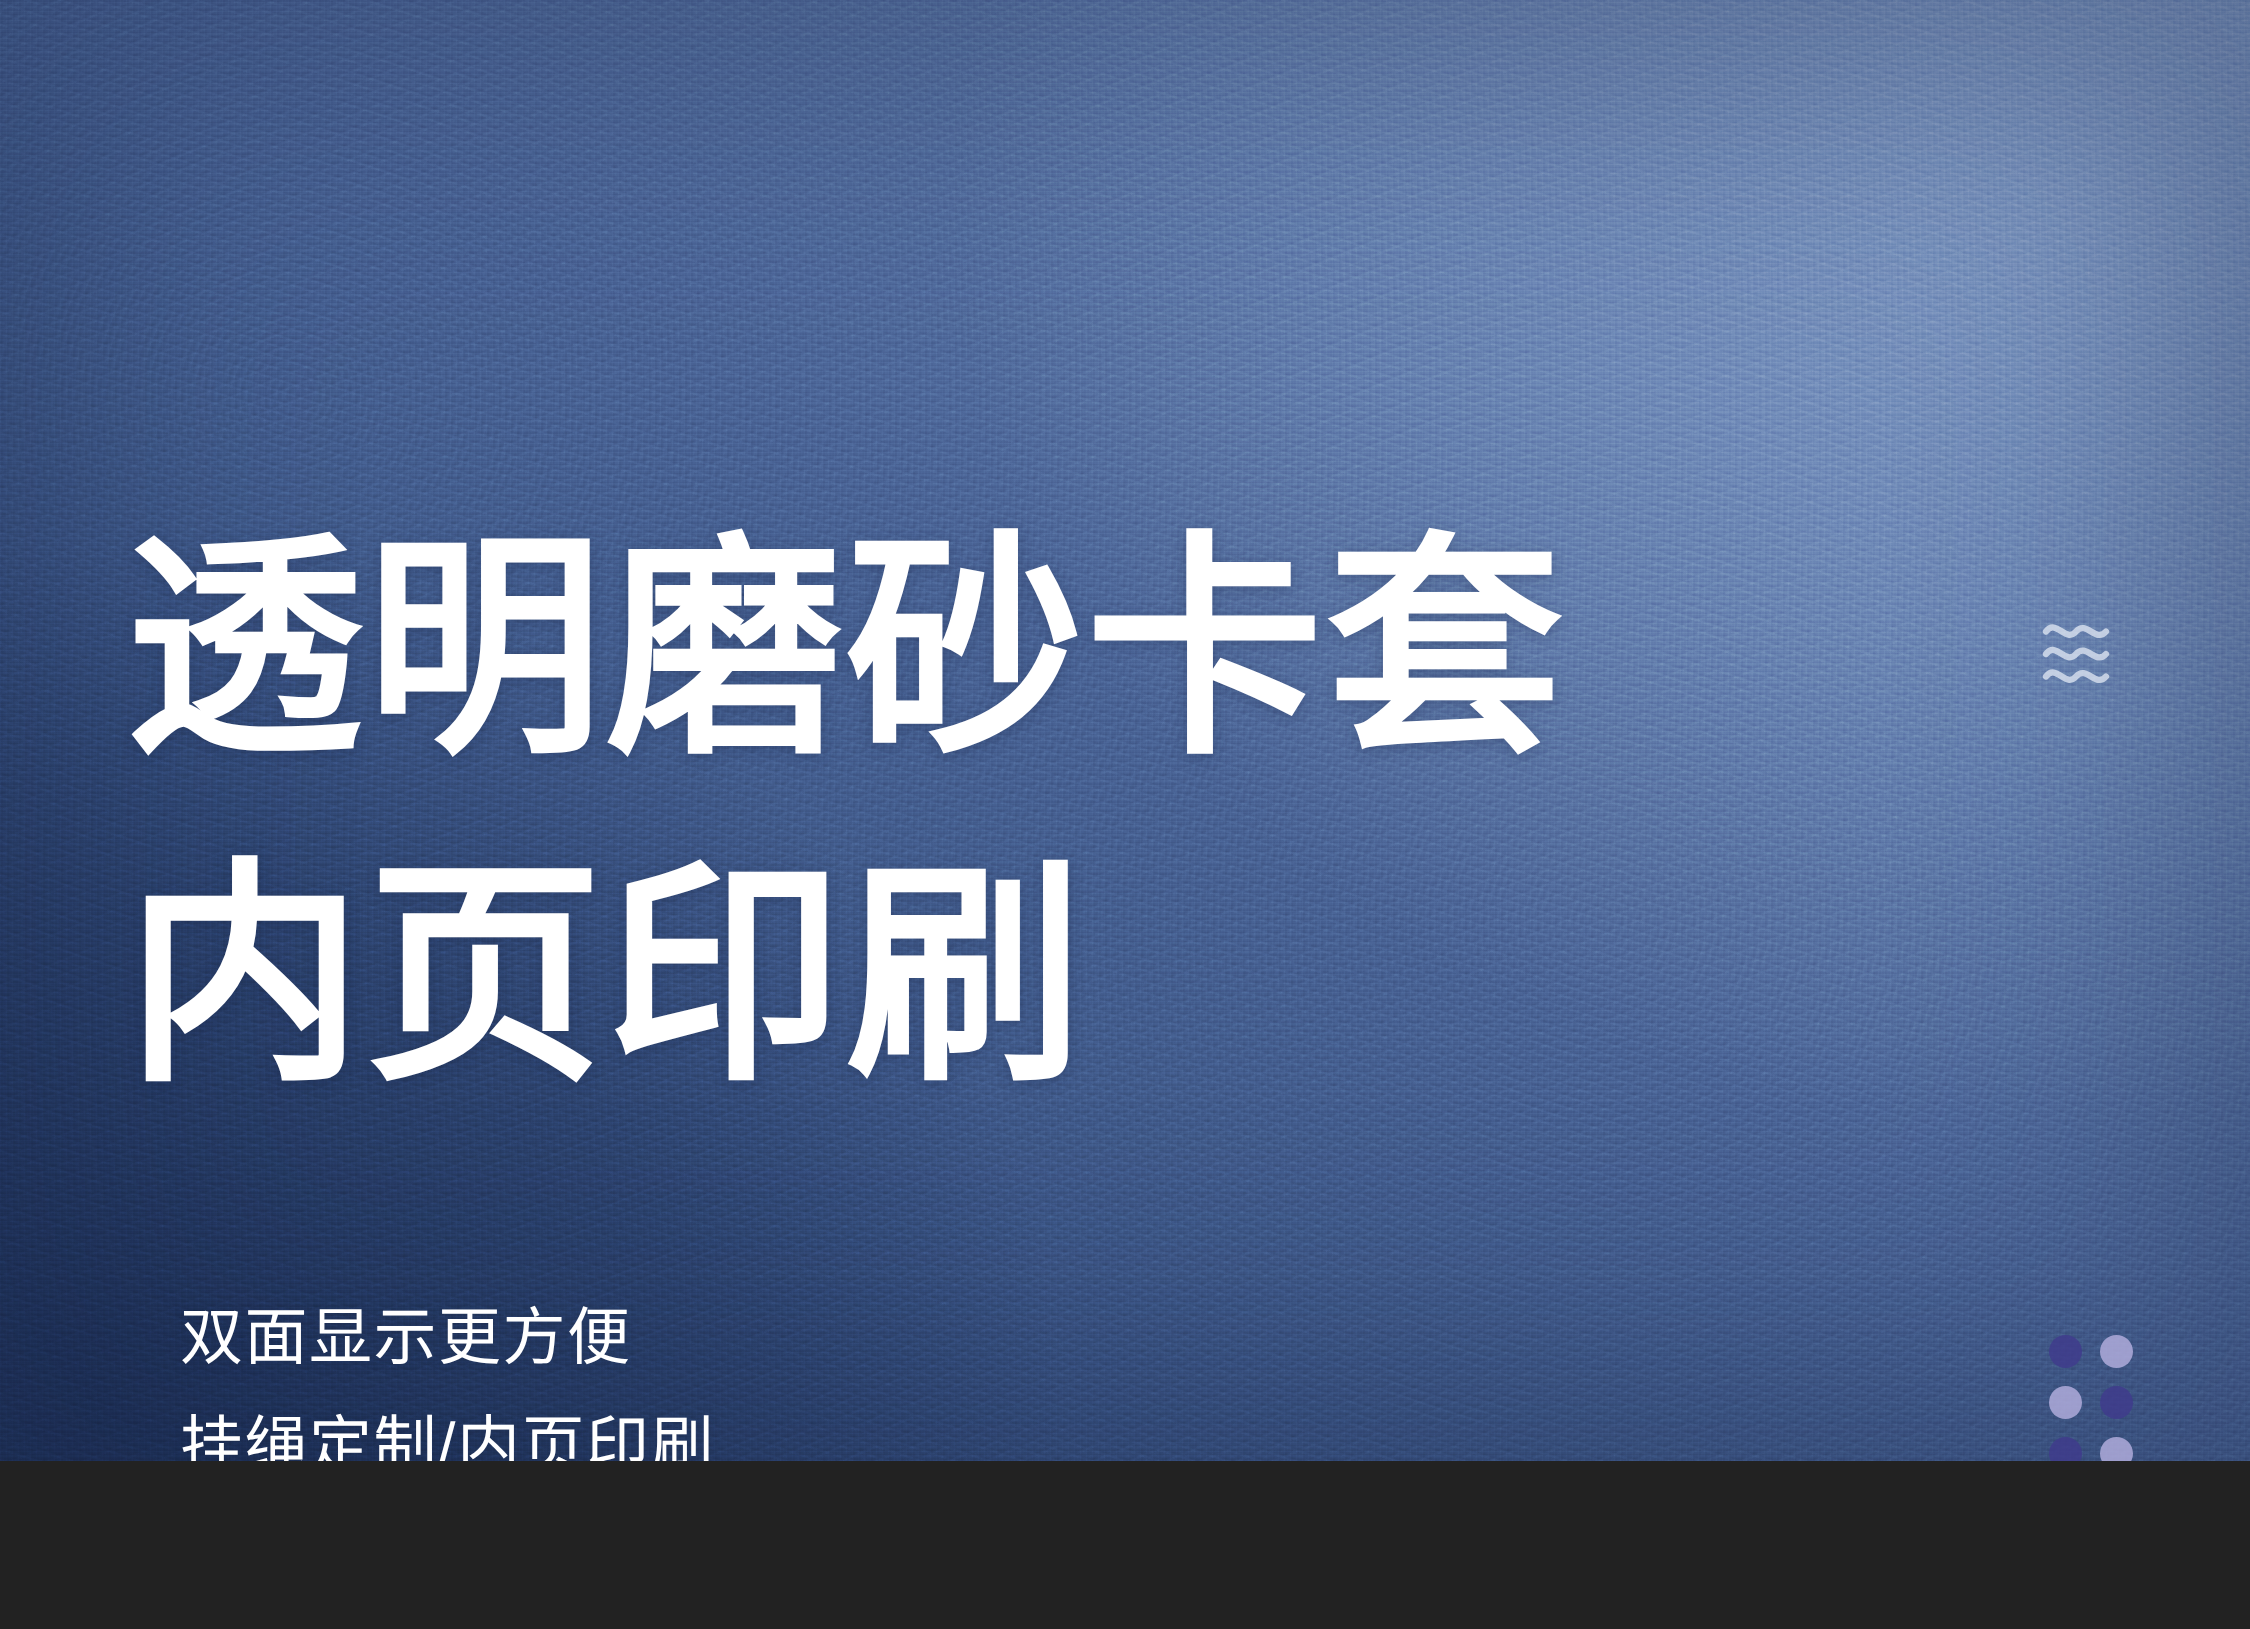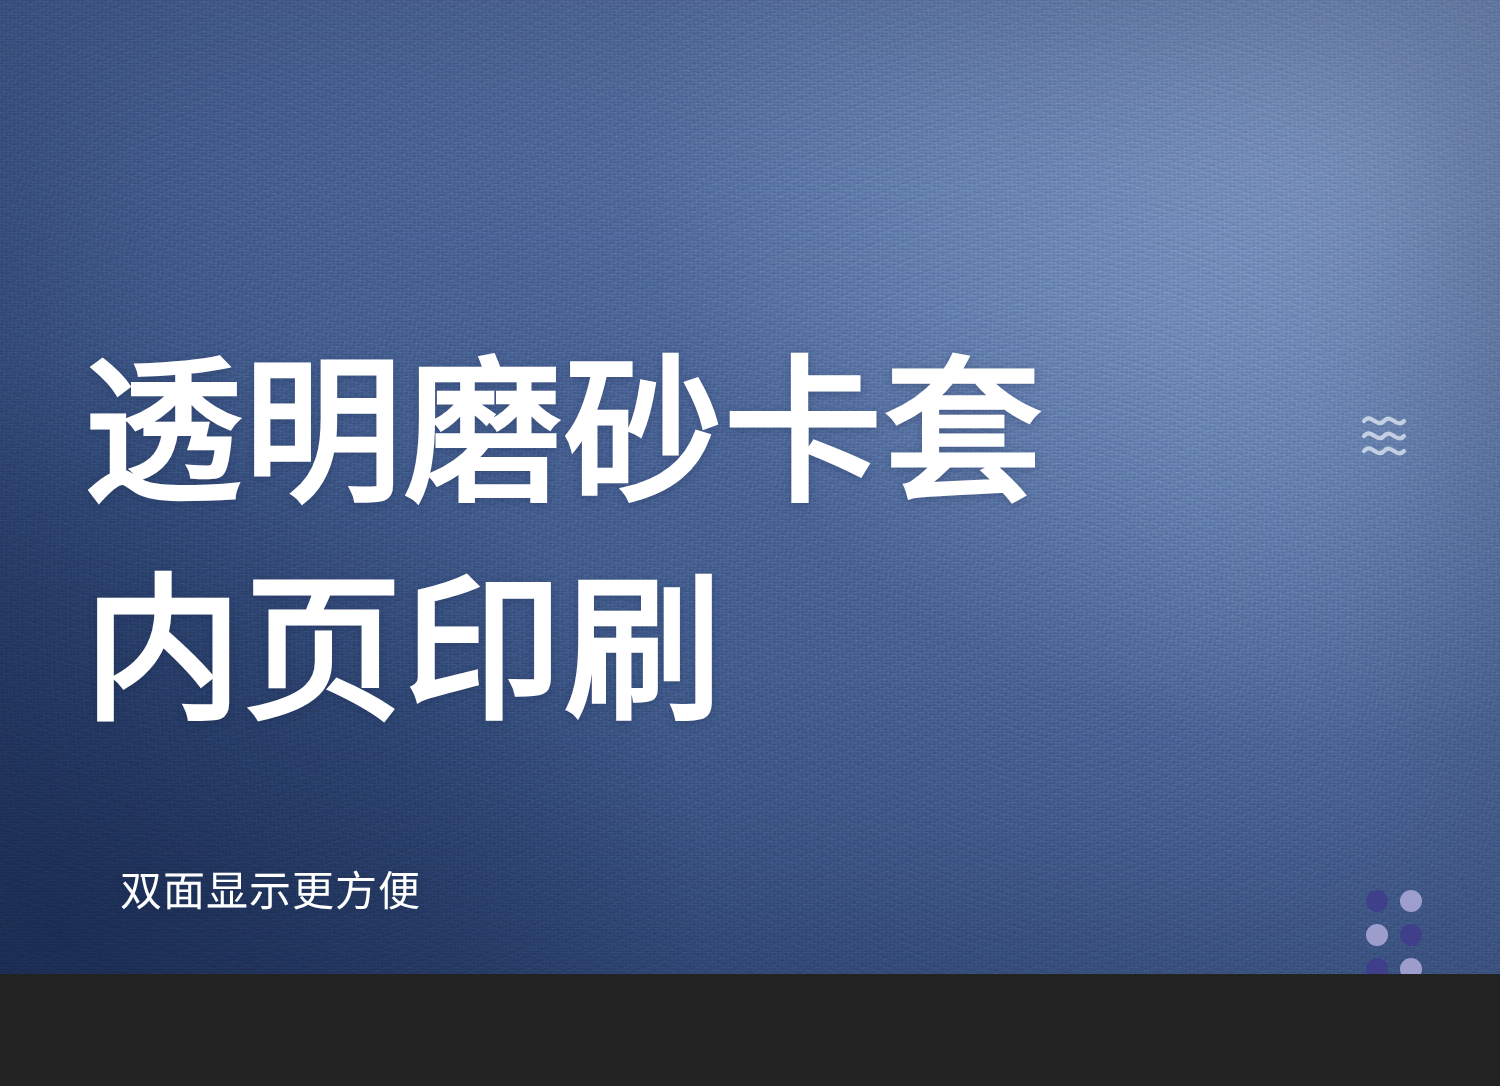--- a/index.html
+++ b/index.html
@@ -137,20 +137,21 @@
 
   <div class="content">
 
     <div class="headline">
       <span class="hl-line">透明磨砂卡套</span>
       <span class="hl-line">内页印刷</span>
     </div>
 
     <div class="subtitle">
       <span class="sub-line">双面显示更方便</span>
+      <span class="sub-line">挂绳定制/内页印刷</span>
     </div>
 
   </div>
 
   <div class="wave-mark">
     <svg viewBox="0 0 52 56" width="52" height="56" aria-hidden="true">
       <g fill="none" stroke="#e8eef8" stroke-width="4.2" stroke-linecap="round">
         <path d="M6 13 C 13 4, 19 21, 26 13 C 33 5, 39 21, 46 13" stroke="#e8eef8"></path>
         <path d="M6 28 C 13 19, 19 36, 26 28 C 33 20, 39 36, 46 28" stroke="#e8eef8"></path>
         <path d="M6 43 C 13 34, 19 51, 26 43 C 33 35, 39 51, 46 43" stroke="#e8eef8"></path>

